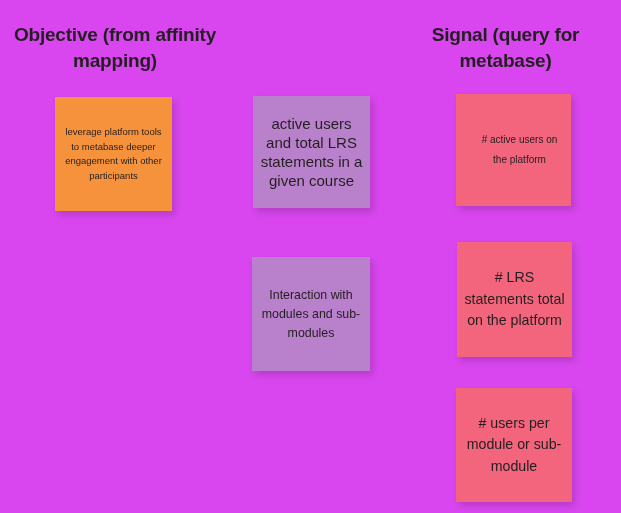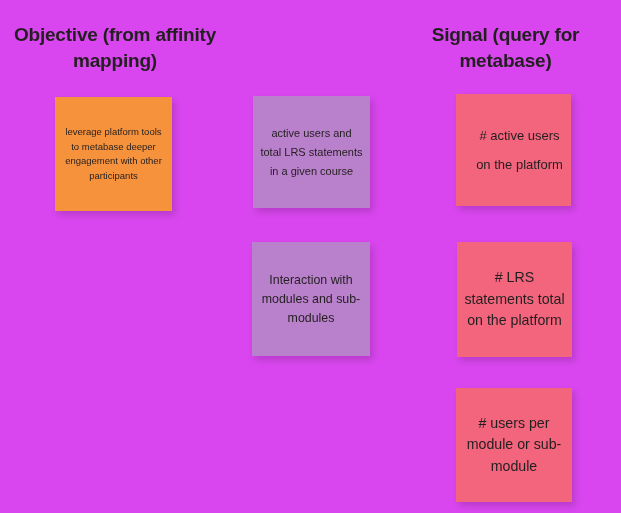--- a/index.html
+++ b/index.html
@@ -57,29 +57,29 @@
   .note.purple { background: #b980cb; }
   .note.pink   { background: #f2657c; }
 
   
   #note-objective-1 {
     left: 55px; top: 97px; width: 117px; height: 114px;
     font-size: 9.5px; line-height: 14.5px;
   }
   #note-signal-1 {
     left: 253px; top: 96px; width: 117px; height: 112px;
-    font-size: 11px; line-height: 19px;
+    font-size: 15px; line-height: 19px;
   }
   #note-signal-2 {
-    left: 252px; top: 242px; width: 118px; height: 114px;
+    left: 252px; top: 257px; width: 118px; height: 114px;
     font-size: 12.4px; line-height: 19px;
   }
   #note-metric-1 {
     left: 456px; top: 94px; width: 115px; height: 112px;
-    font-size: 13px; line-height: 29px; padding-left: 19px;
+    font-size: 10px; line-height: 20px; padding-left: 19px;
   }
   #note-metric-2 {
     left: 457px; top: 242px; width: 115px; height: 115px;
     font-size: 14.2px; line-height: 21.5px; align-items: center;
   }
   #note-metric-3 {
     left: 456px; top: 388px; width: 116px; height: 114px;
     font-size: 14.2px; line-height: 21.5px;
   }
 </style>

